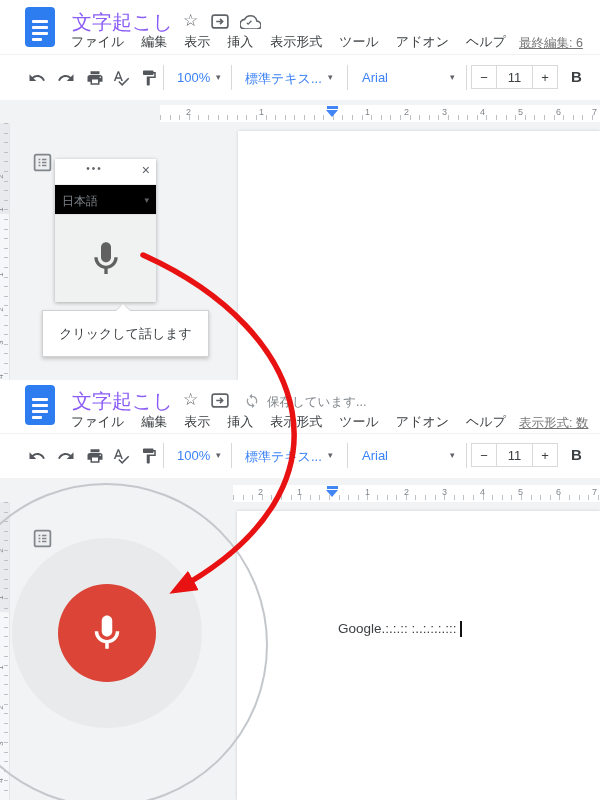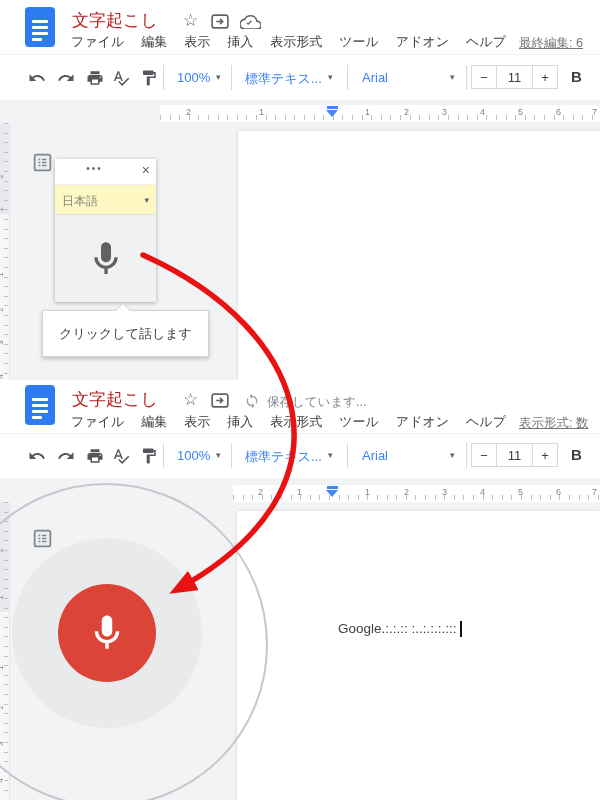--- a/index.html
+++ b/index.html
@@ -6,21 +6,21 @@
   #screen{position:relative;width:600px;height:800px;overflow:hidden;background:#fff;
           font-family:"Liberation Sans",sans-serif;color:#3c4043;}
   .abs{position:absolute;}
   .win{position:absolute;left:0;width:600px;overflow:hidden;background:#fff;}
   #win1{top:0;height:380px;}
   #win2{top:380px;height:420px;}
 
   
   .docs-icon{width:30px;height:40px;border-radius:4px;background:#2e7df0;}
   .docs-icon i{position:absolute;left:7px;height:3px;border-radius:1px;background:#fff;display:block;}
-  .doc-title{font-size:17px;color:#b91c1c;white-space:nowrap;}
+  .doc-title{font-size:20px;color:#8b5cf6;white-space:nowrap;}
   .glyph{color:#5f6368;}
   .menubar{display:flex;gap:17px;font-size:13px;color:#3c4043;white-space:nowrap;}
   .menubar span{cursor:default;}
   .lastedit{font-size:12.5px;color:#757575;text-decoration:underline;white-space:nowrap;}
   .saving{font-size:12.5px;color:#80868b;white-space:nowrap;}
 
   
   .toolbar{left:0;width:600px;height:45px;background:#fff;border-top:1px solid #f1f1f1;border-bottom:1px solid #dadce0;}
   .tbico{width:18px;height:18px;fill:#53575c;}
   .tdiv{width:1px;height:25px;background:#d8d8d8;top:10px;}
@@ -44,21 +44,21 @@
     background:repeating-linear-gradient(to bottom,#bdc1c6 0 1px,transparent 1px 9.6px);}
   .vnum{position:absolute;left:-2px;font-size:8px;color:#80868b;transform:rotate(-90deg);}
   .page{background:#fff;box-shadow:0 0 3px rgba(0,0,0,0.15);}
   .outline-ic{width:21px;height:21px;}
 
   
   .vpanel{left:55px;width:101px;box-shadow:0 1px 4px rgba(0,0,0,0.3);background:#fff;}
   .vp-head{position:relative;height:25px;background:#fff;}
   .vp-more{position:absolute;left:0;right:22px;top:4px;text-align:center;font-size:10px;letter-spacing:2px;color:#5f6368;}
   .vp-close{position:absolute;right:6px;top:3px;font-size:14px;color:#5f6368;}
-  .vp-lang{position:relative;height:29px;background:#fef9c3;border-top:1px solid #eeeeee;}
+  .vp-lang{position:relative;height:29px;background:#000000;border-top:1px solid #eeeeee;}
   .vp-lang .lbl{position:absolute;left:7px;top:8px;font-size:12px;color:#80868b;}
   .vp-lang .caret{position:absolute;right:7px;top:10px;}
   .vp-mic{position:relative;height:87px;background:#f0f1f1;border-top:1px solid #e2e2e2;}
   .micsvg{position:absolute;left:50%;top:50%;transform:translate(-50%,-50%);}
 
   
   .tooltip{left:22px;width:165px;height:45px;background:#fff;border:1px solid #d2d2d2;
     box-shadow:0 2px 4px rgba(0,0,0,0.2);font-size:13px;color:#3c4043;text-align:center;line-height:45px;white-space:nowrap;}
   .tt-caret-o{position:absolute;left:72px;top:-8px;width:0;height:0;border:8px solid transparent;border-top:0;border-bottom:8px solid #d2d2d2;}
   .tt-caret-i{position:absolute;left:73px;top:-7px;width:0;height:0;border:7px solid transparent;border-top:0;border-bottom:7px solid #fff;}

